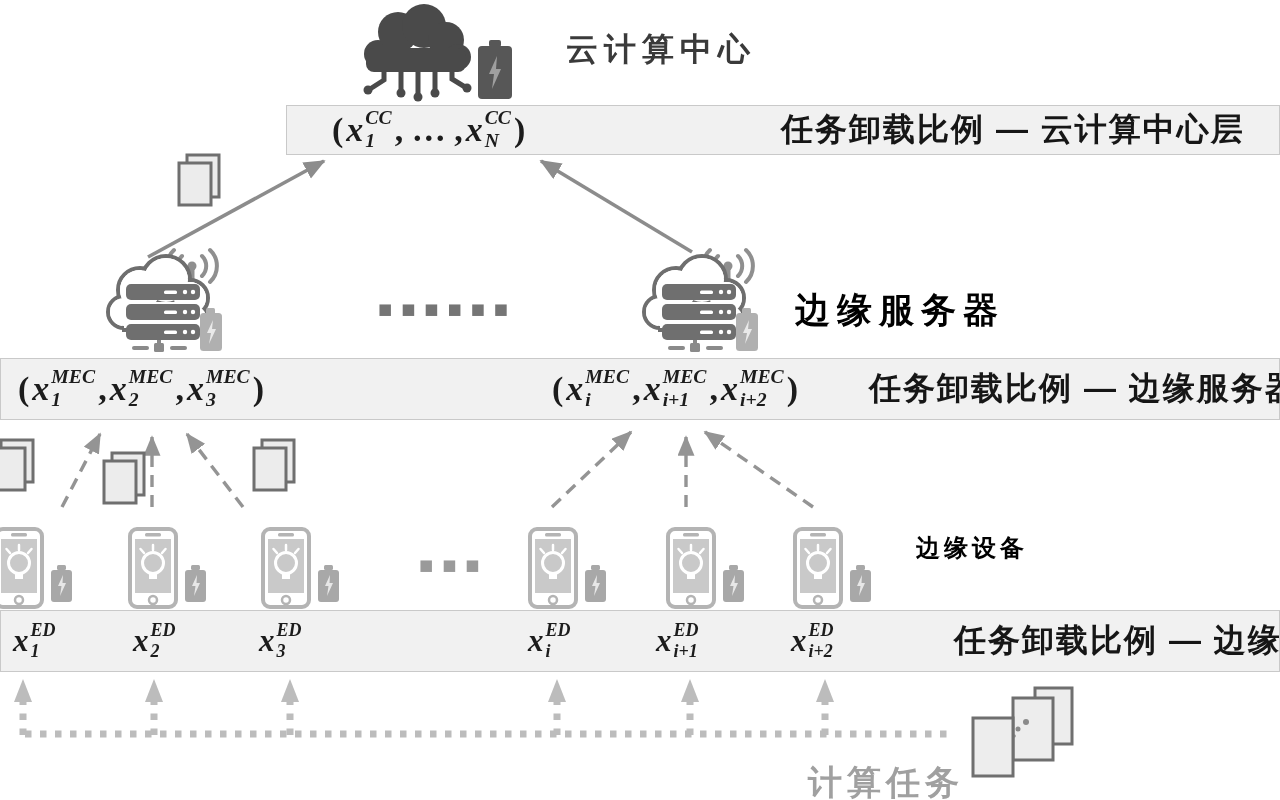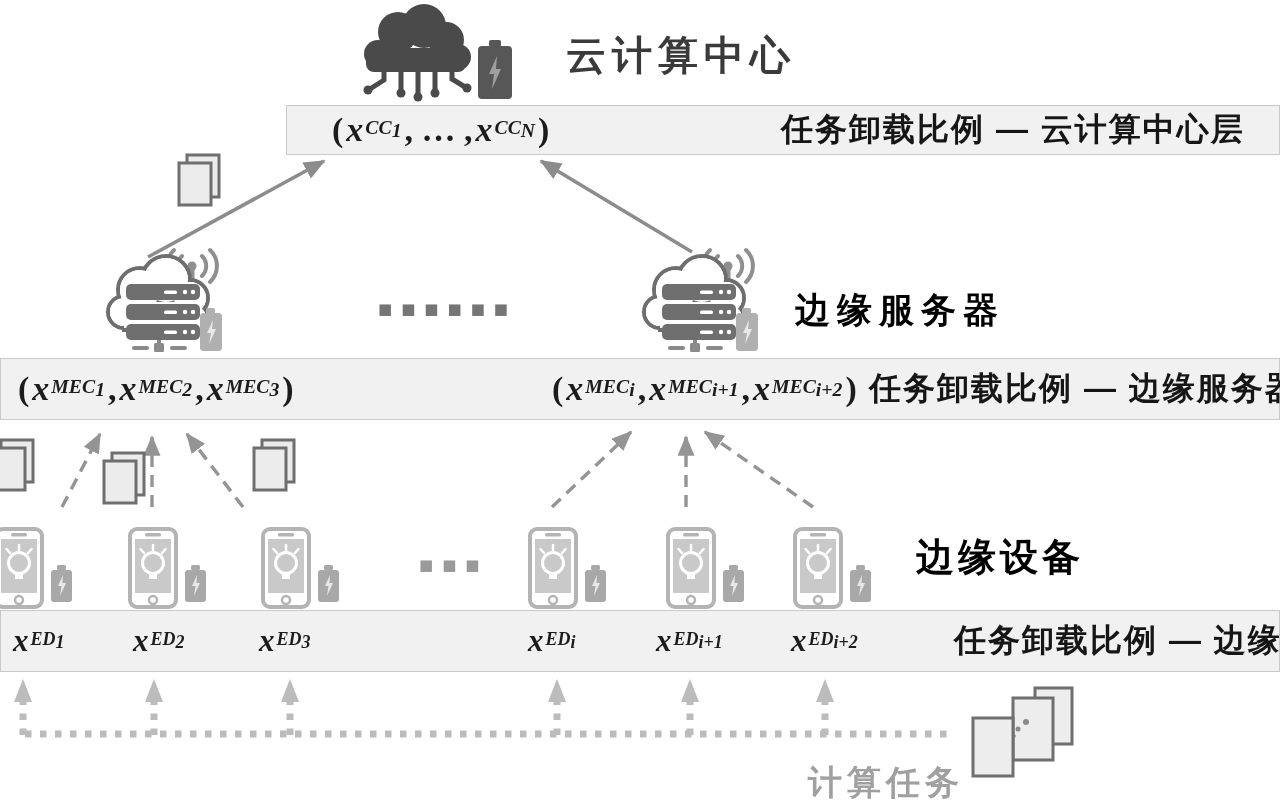--- a/index.html
+++ b/index.html
@@ -11,21 +11,21 @@
   .band-label{position:absolute;top:50%;transform:translateY(-50%);font-weight:700;color:#161616;
               font-size:32px;letter-spacing:2px;white-space:nowrap;}
   
   .formula{position:absolute;top:50%;transform:translateY(-50%);display:flex;align-items:center;
            font-family:"Liberation Serif",serif;font-weight:700;color:#1c1c1c;white-space:nowrap;}
   .f34{font-size:34px;}
   .f31{font-size:31px;}
   .mtx{font-style:normal;margin:0 3px;}
   .term{display:inline-flex;align-items:center;}
   .mbase{font-style:italic;}
-  .mss{display:inline-flex;flex-direction:row;align-items:flex-start;font-style:italic;
+  .mss{display:inline-flex;flex-direction:column;align-items:flex-start;font-style:italic;
        font-size:0.58em;line-height:1;margin-left:2px;transform:translateY(-1px);}
   .msub{margin-top:3px;}
   
   .layer-label{position:absolute;color:#000000;font-weight:700;white-space:nowrap;}
   .dots{position:absolute;font-family:"DejaVu Sans",sans-serif;color:#757575;white-space:nowrap;}
   svg{display:block;}
 </style>
 </head>
 <body>
 
@@ -235,21 +235,21 @@
         <circle cx="90" cy="38" r="18"></circle>
       <circle cx="102" cy="55" r="13"></circle>
       <rect x="10" y="46" width="100" height="24" rx="8"></rect>
     </g>
   </svg>
   <svg class="abs" style="left:476px;top:40px;" width="38" height="60" viewBox="0 0 38 60">
     <rect x="13" y="0" width="12" height="7" rx="2" fill="#575757"></rect>
     <rect x="2" y="6" width="34" height="53" rx="4" fill="#575757"></rect>
     <polygon points="21,16 13,34 18,34 16,49 25,29 20,29" fill="#9f9f9f"></polygon>
   </svg>
-  <div class="layer-label" style="left:566px;top:28px;font-size:40px;letter-spacing:6px;color:#3a3a3a;">云计算中心</div>
+  <div class="layer-label" style="left:566px;top:28px;font-size:32px;letter-spacing:6px;color:#3a3a3a;">云计算中心</div>
 
   <svg class="abs" style="left:176px;top:153px;" width="46" height="54" viewBox="0 0 46 54">
     <rect x="11" y="2" width="32" height="42" fill="#ececec" stroke="#6f6f6f" stroke-width="3"></rect>
     <rect x="3" y="10" width="32" height="42" fill="#ececec" stroke="#6f6f6f" stroke-width="3"></rect>
   </svg>
 
   <svg class="abs" style="left:100px;top:240px;" width="128" height="120" viewBox="0 0 128 120">
     <g stroke="#8f8f8f" stroke-width="4" fill="none" stroke-linecap="round">
       <path d="M82,36 A14,14 0 0 1 82,16"></path>
       <path d="M74,42 A22,22 0 0 1 74,10"></path>
@@ -485,21 +485,21 @@
       <circle cx="25" cy="73" r="4" fill="#ffffff" stroke="#b4b4b4" stroke-width="2.5"></circle>
     </svg>
     <svg class="abs" style="left:56px;top:38px;" width="23" height="38" viewBox="0 0 23 38">
       <rect x="7" y="0" width="9" height="5" rx="1.5" fill="#a8a8a8"></rect>
       <rect x="1" y="5" width="21" height="32" rx="3" fill="#a8a8a8"></rect>
       <polygon points="13,10 8,21 11.5,21 10,31 16,18 12.5,18" fill="#e7e7e7"></polygon>
     </svg>
   </div>
 
   <div class="dots" style="left:419px;top:556px;font-size:15px;letter-spacing:9px;color:#9a9a9a;">■■■</div>
-  <div class="layer-label" style="left:916px;top:532px;font-size:38px;letter-spacing:4px;">边缘设备</div>
+  <div class="layer-label" style="left:916px;top:532px;font-size:24px;letter-spacing:4px;">边缘设备</div>
 
   <svg class="abs" style="left:968px;top:684px;" width="112" height="100" viewBox="0 0 112 100">
     <rect x="67" y="4" width="37" height="56" fill="#ededed" stroke="#6f6f6f" stroke-width="3"></rect>
     <rect x="45" y="14" width="40" height="62" fill="#ededed" stroke="#6f6f6f" stroke-width="3"></rect>
     <g fill="#8a8a8a">
       <circle cx="58" cy="38" r="3"></circle>
         <circle cx="50" cy="45" r="2.5"></circle>
         <circle cx="46" cy="52" r="1.8"></circle>
     </g>
     <rect x="5" y="34" width="40" height="58" fill="#ededed" stroke="#6f6f6f" stroke-width="3"></rect>

